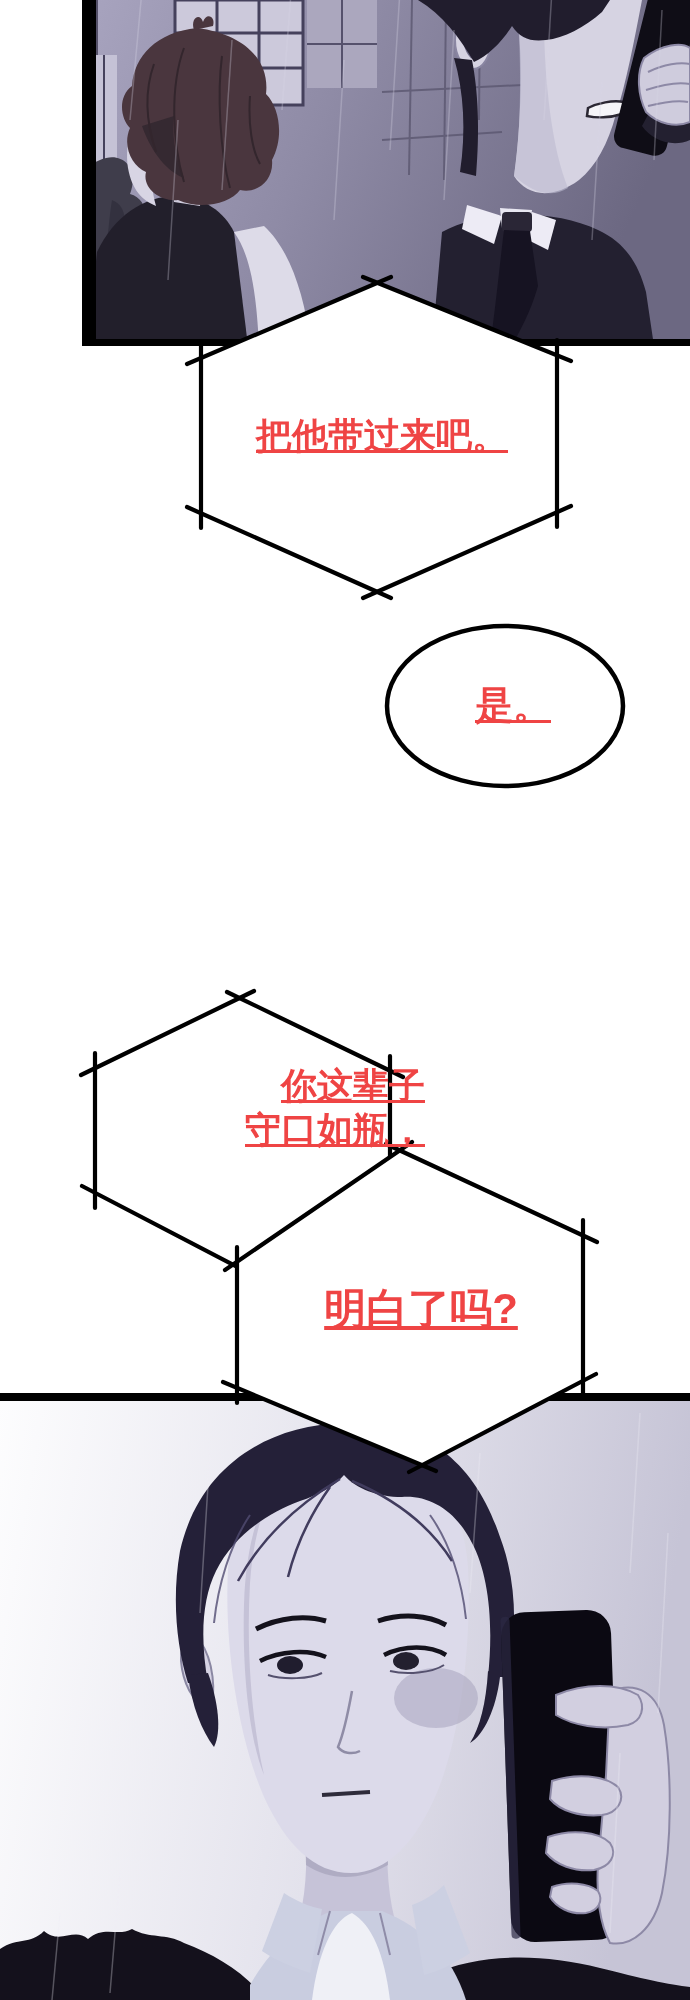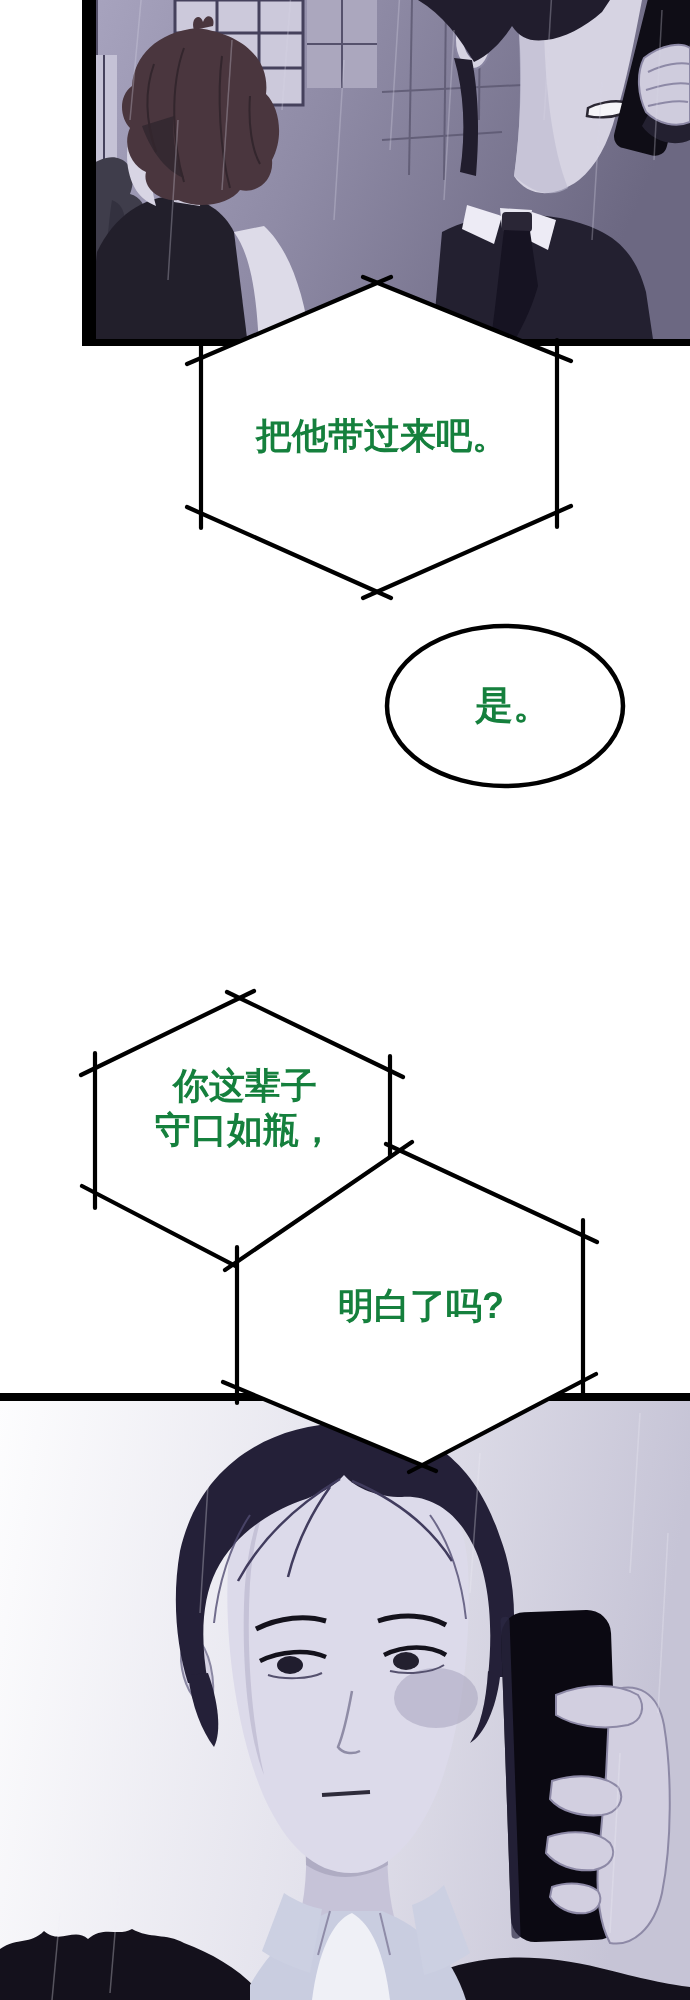--- a/index.html
+++ b/index.html
@@ -5,24 +5,24 @@
   html,body{margin:0;padding:0;background:#ffffff;}
   #page{
     position:relative;width:690px;height:2000px;margin:0 auto;
     background:#ffffff;overflow:hidden;
     font-family:"Liberation Sans","DejaVu Sans",sans-serif;
   }
   .panel{position:absolute;}
   .panel svg{display:block;}
   #bubble-layer{position:absolute;left:0;top:0;width:690px;height:2000px;pointer-events:none;}
   .bubble-text{
-    position:absolute;text-align:center;font-weight:700;color:#15803d;
-    line-height:1.2;letter-spacing:0px;white-space:nowrap;
+    position:absolute;text-align:center;font-weight:700;color:#ef4444;
+    line-height:1.2;letter-spacing:0px;white-space:nowrap;text-decoration:underline;
   }
-  .bubble-text.multiline{white-space:normal;}
+  .bubble-text.multiline{white-space:normal;text-align:right;}
 </style>
 </head>
 <body>
 
 <div id="page">
 
   <div class="panel" style="left:82px;top:0;width:608px;height:346px;">
     <svg width="608" height="346" viewBox="0 0 608 346">
       <defs>
         <linearGradient id="tpbg" x1="0" y1="0" x2="1" y2="0.25">
@@ -273,15 +273,15 @@
 
   <div class="bubble-text" style="left:202px;top:414px;width:360px;font-size:36px;">把他带过来吧。</div>
 
   <div class="bubble-text" style="left:393px;top:683px;width:240px;font-size:38px;">是。</div>
 
   <div class="bubble-text multiline" style="left:65px;top:1064px;width:360px;font-size:36px;line-height:44px;">
     <div>你这辈子</div>
     <div>守口如瓶，</div>
   </div>
 
-  <div class="bubble-text" style="left:241px;top:1284px;width:360px;font-size:36px;">明白了吗?</div>
+  <div class="bubble-text" style="left:241px;top:1284px;width:360px;font-size:42px;">明白了吗?</div>
 
 </div>
 
 </body></html>

